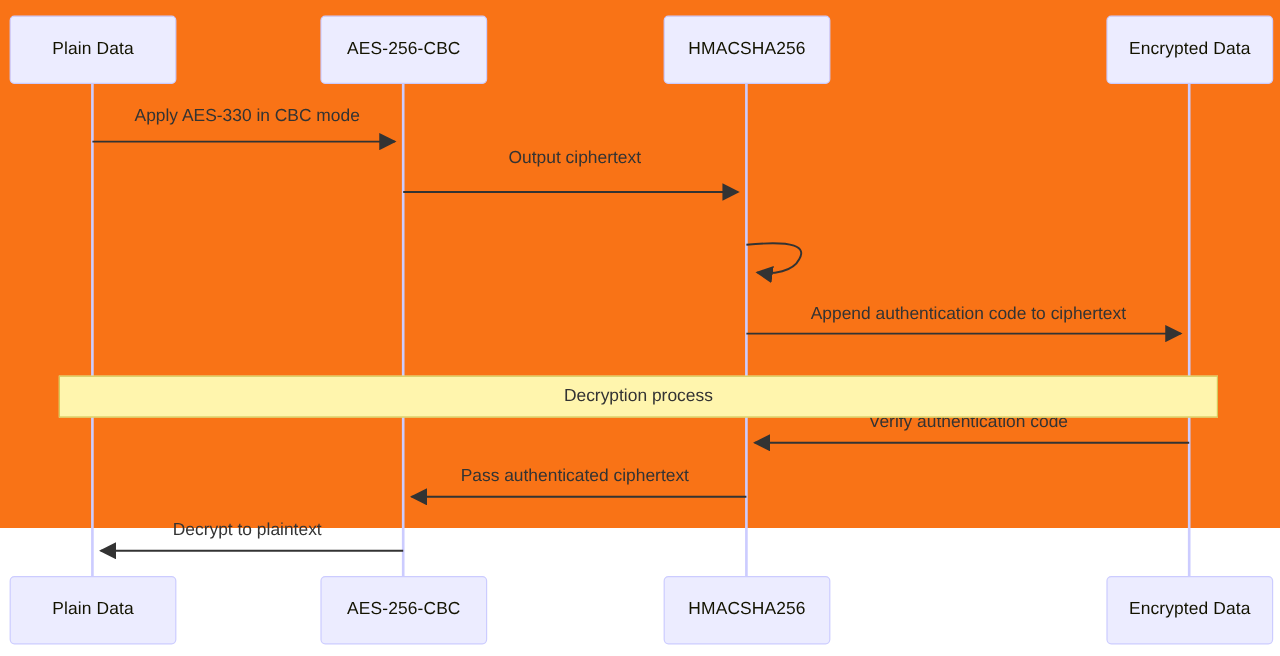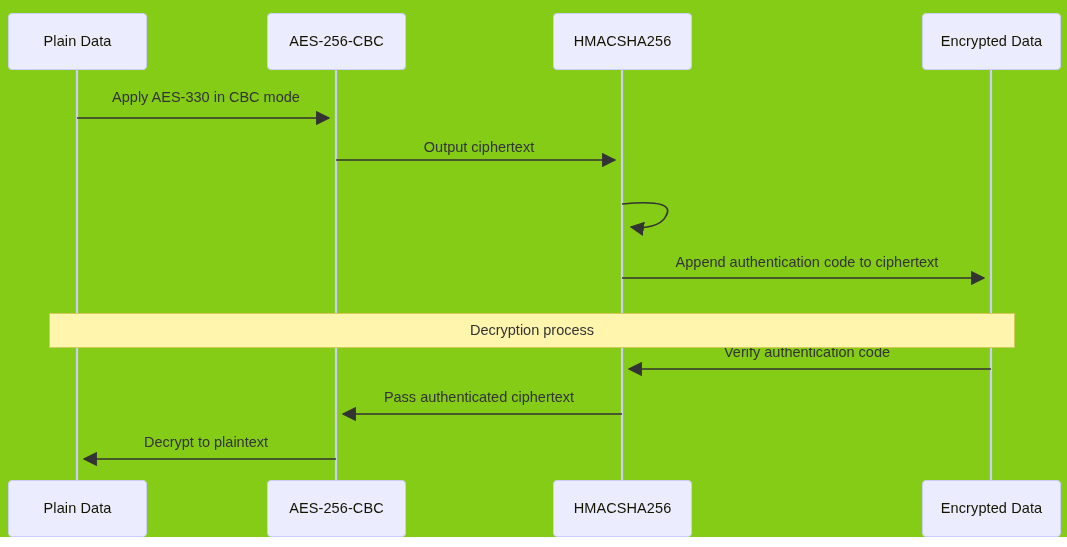--- a/index.html
+++ b/index.html
@@ -9,22 +9,22 @@
   }
   body {
     font-family: "Liberation Sans", sans-serif;
     width: 1067px;
     height: 547px;
     overflow: hidden;
   }
   #diagram-root {
     position: relative;
     width: 1067px;
-    height: 537px;
-    background: #84cc16;
+    height: 440px;
+    background: #f97316;
   }
   .svg-layer {
     position: absolute;
     top: 0;
     left: 0;
     width: 1067px;
     height: 547px;
   }
   .actor-box {
     position: absolute;
@@ -128,21 +128,21 @@
     <span class="actor-label">AES-256-CBC</span>
   </div>
   <div class="actor-box" style="left:553px; top:480px;">
     <span class="actor-label">HMACSHA256</span>
   </div>
   <div class="actor-box" style="left:922px; top:480px;">
     <span class="actor-label">Encrypted Data</span>
   </div>
 
   <div class="msg-label" style="left:206px; top:97px;">Apply AES-330 in CBC mode</div>
-  <div class="msg-label" style="left:479px; top:147px;">Output ciphertext</div>
+  <div class="msg-label" style="left:479px; top:132px;">Output ciphertext</div>
   <div class="msg-label" style="left:807px; top:262px;">Append authentication code to ciphertext</div>
   <div class="msg-label" style="left:807px; top:352px;">Verify authentication code</div>
   <div class="msg-label" style="left:479px; top:397px;">Pass authenticated ciphertext</div>
   <div class="msg-label" style="left:206px; top:442px;">Decrypt to plaintext</div>
 
   <div class="note-box" style="left:49px; top:289px; width:966px; height:35px;">
     <span class="note-label">Decryption process</span>
   </div>
 
 </div>

